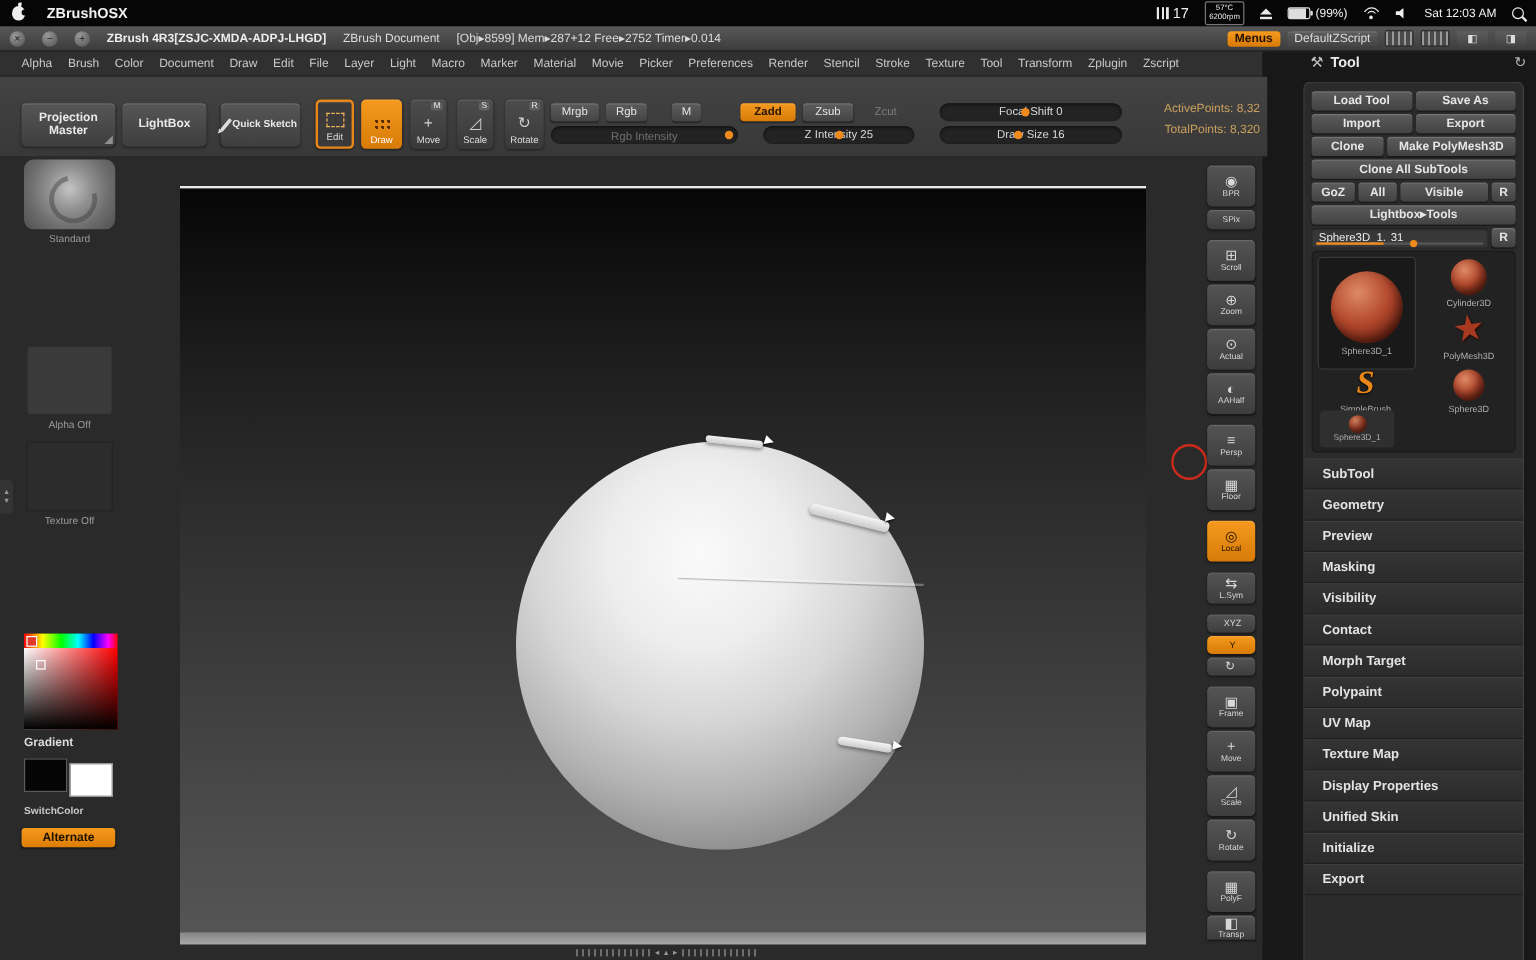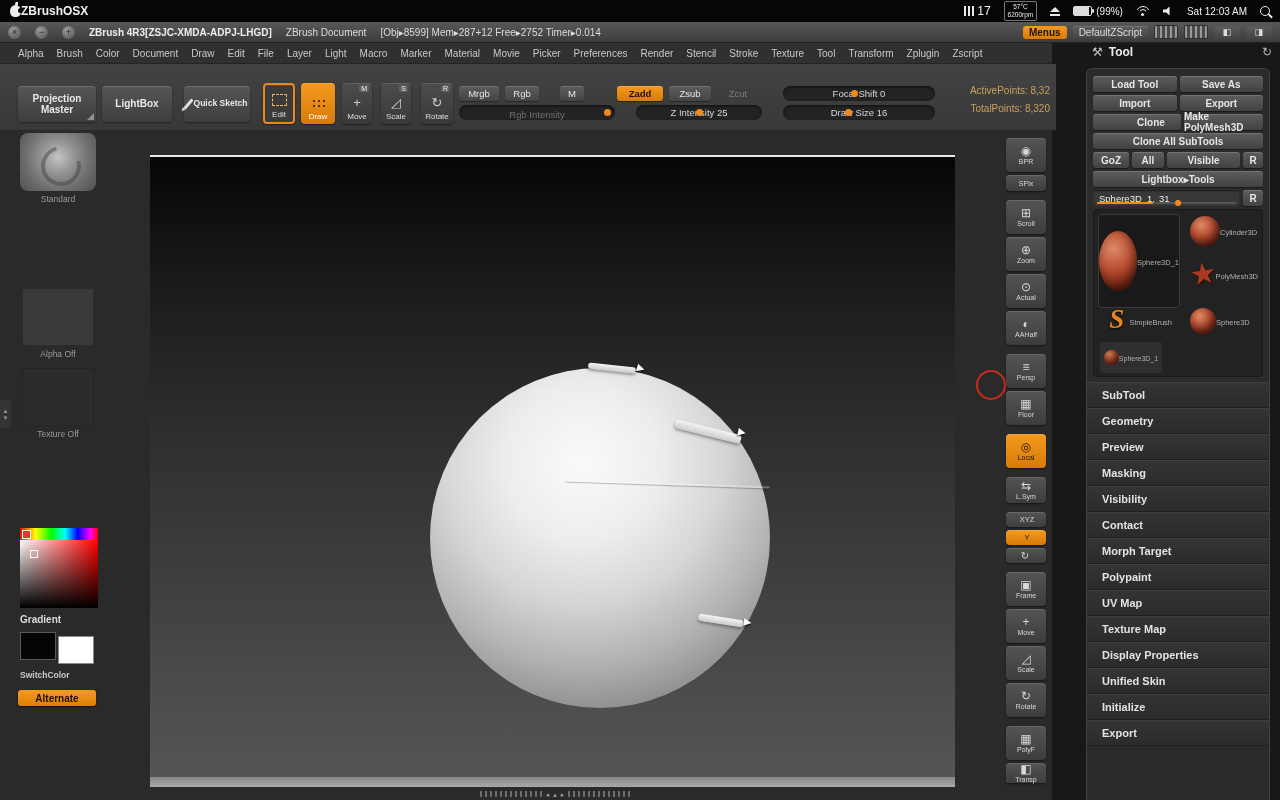--- a/index.html
+++ b/index.html
@@ -1,20 +1,20 @@
 <!DOCTYPE html>
 <html><head>
 <meta charset="utf-8">
 <style>
   html,body{margin:0;padding:0;background:#000;}
   #app{position:relative;width:1280px;height:800px;overflow:hidden;background:#262626;
        font-family:"Liberation Sans",sans-serif;-webkit-font-smoothing:antialiased;}
   
   .macbar{position:absolute;left:0;top:0;width:1280px;height:22px;background:#060606;color:#f0f0f0;
-          display:flex;align-items:center;padding:0 10px;box-sizing:border-box;gap:0;font-size:11px;}
+          display:flex;align-items:center;padding:0 10px;box-sizing:border-box;gap:18px;font-size:11px;}
   .apple{width:11px;height:12px;background:#eee;border-radius:50% 50% 46% 46%;position:relative;flex:none;}
   .apple::before{content:"";position:absolute;top:-3px;left:5px;width:3px;height:4px;background:#eee;border-radius:50% 0 50% 50%;}
   .apple::after{content:"";position:absolute;right:-2px;top:3px;width:5px;height:5px;border-radius:50%;background:#060606;}
   .mac-app{font-weight:bold;font-size:12px;}
   .macright{margin-left:auto;display:flex;align-items:center;gap:13px;}
   .chart{width:10px;height:10px;background:linear-gradient(90deg,#e8e8e8 0 2px,transparent 2px 4px,#e8e8e8 4px 6px,transparent 6px 8px,#e8e8e8 8px 10px);}
   .tempbox{border:1px solid #777;border-radius:2px;padding:1px 3px;font-size:6.5px;line-height:1.2;text-align:center;color:#e8e8e8;}
   .eject{width:10px;height:9px;position:relative;}
   .eject::before{content:"";position:absolute;left:0;top:0;border-left:5px solid transparent;border-right:5px solid transparent;border-bottom:5px solid #e8e8e8;}
   .eject::after{content:"";position:absolute;left:0;bottom:0;width:10px;height:2px;background:#e8e8e8;}
@@ -157,21 +157,21 @@
   .prow{display:flex;gap:3px;margin-bottom:3px;}
   .pbtn{height:16px;background:linear-gradient(#5d5d5d,#424242);border-radius:3px;color:#e6e6e6;font-size:10px;font-weight:bold;
         display:flex;align-items:center;justify-content:center;box-shadow:inset 0 1px 0 rgba(255,255,255,.15),0 1px 1px rgba(0,0,0,.4);}
   .f1{flex:1;}
   .ctool{flex:1;height:16px;background:#383838;border-radius:3px;position:relative;display:flex;align-items:center;
          padding:0 6px;font-size:9.5px;color:#ededed;gap:4px;box-shadow:inset 0 1px 2px rgba(0,0,0,.5);}
   .ctrack{position:absolute;left:4px;right:4px;bottom:2px;height:2px;background:#555;}
   .cfill{position:absolute;left:4px;bottom:2px;width:38%;height:2px;background:#f08a1c;}
   .cdot{position:absolute;left:56%;bottom:0;width:6px;height:6px;border-radius:50%;background:#f08a1c;}
   .thumbs{position:relative;height:166px;margin:3px 0 5px 0;background:#222;border:1px solid #191919;border-radius:4px;}
-  .thumb{position:absolute;display:flex;flex-direction:row;align-items:center;color:#b0b0b0;}
+  .thumb{position:absolute;display:flex;flex-direction:column;align-items:center;color:#b0b0b0;}
   .thumb .tlabel{font-size:7.5px;margin-top:2px;}
   .sphere-ic .ticon{border-radius:50%;background:radial-gradient(circle at 38% 30%,#dd8a66,#b44a2e 45%,#822c1a 72%,#571c10 100%);
       box-shadow:inset -3px -4px 8px rgba(0,0,0,.45);}
   .thumb-main{left:4px;top:4px;width:80px;height:92px;background:#191919;border:1px solid #3a3a3a;border-radius:4px;justify-content:center;}
   .thumb-main .ticon{width:60px;height:60px;}
   .thumb-sm .ticon{width:30px;height:30px;}
   .pos-a{left:96px;top:6px;width:68px;}
   .pos-b{left:96px;top:50px;width:68px;}
   .pos-c{left:10px;top:98px;width:68px;}
   .pos-d{left:96px;top:98px;width:68px;}
@@ -544,21 +544,21 @@
     </div>
     <div class="prow">
       <div class="pbtn f1">
           <span>Import</span>
         </div>
       <div class="pbtn f1">
           <span>Export</span>
         </div>
     </div>
     <div class="prow">
-      <div class="pbtn" style="width:60px;padding-left:28px;">
+      <div class="pbtn" style="width:60px;">
           <span>Clone</span>
         </div>
       <div class="pbtn f1">
           <span>Make PolyMesh3D</span>
         </div>
     </div>
     <div class="prow">
       <div class="pbtn f1">
           <span>Clone All SubTools</span>
         </div>

